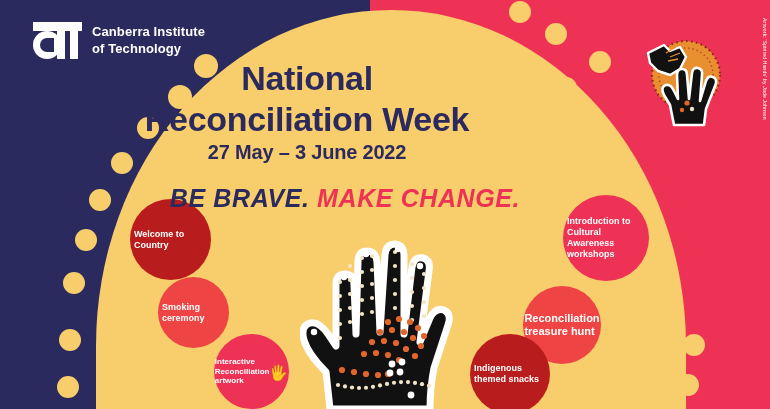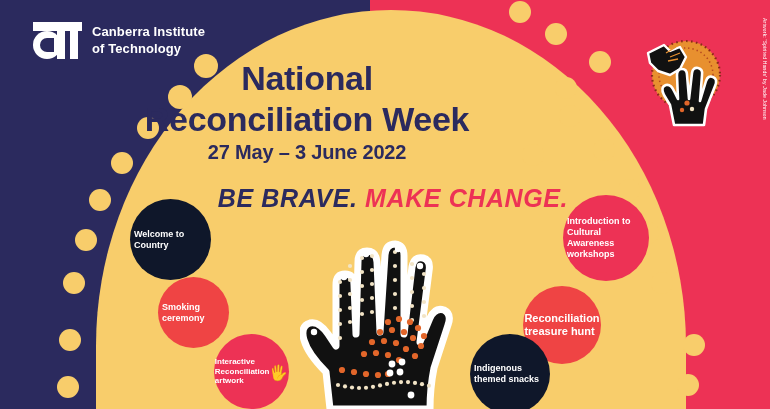--- a/index.html
+++ b/index.html
@@ -48,34 +48,34 @@
 
   
   .headline{position:absolute;left:0;top:58px;width:614px;text-align:center;z-index:25;}
   .h-title{
     color:#2b2a5e;font-size:34px;font-weight:bold;line-height:1.22;letter-spacing:-0.3px;
   }
   .h-dates{
     color:#2b2a5e;font-size:20px;font-weight:bold;letter-spacing:-0.2px;
   }
   .tagline{
-    position:absolute;left:16px;top:184px;width:690px;text-align:center;z-index:25;
-    font-size:25px;font-weight:bold;font-style:italic;letter-spacing:.6px;padding-left:32px;
+    position:absolute;left:0;top:184px;width:690px;text-align:center;z-index:25;
+    font-size:25px;font-weight:bold;font-style:italic;letter-spacing:.6px;
   }
   .tag-a{color:#2b2a5e;}
   .tag-b{color:#ed3255;}
 
   
   .bubble{
     position:absolute;border-radius:50%;
     display:flex;align-items:center;justify-content:center;text-align:left;
     color:#ffffff;font-weight:bold;line-height:1.22;
     z-index:22;padding:4px;box-sizing:border-box;
   }
-  .b-pink{background:#0f172a;}
+  .b-pink{background:#b91c1c;}
   .b-teal{background:#ef4444;}
   .b-red{background:#ed3255;}
 
   .bub-welcome  {left:130px;top:199px;width:81px;height:81px;font-size:9px;}
   .bub-smoking  {left:158px;top:277px;width:71px;height:71px;font-size:9px;}
   .bub-artwork  {left:214px;top:334px;width:75px;height:75px;font-size:8px;flex-direction:row;}
   .bub-intro    {left:563px;top:195px;width:86px;height:86px;font-size:9px;}
   .bub-treasure {left:523px;top:286px;width:78px;height:78px;font-size:11px;}
   .bub-snacks   {left:470px;top:334px;width:80px;height:80px;font-size:9px;}
 

